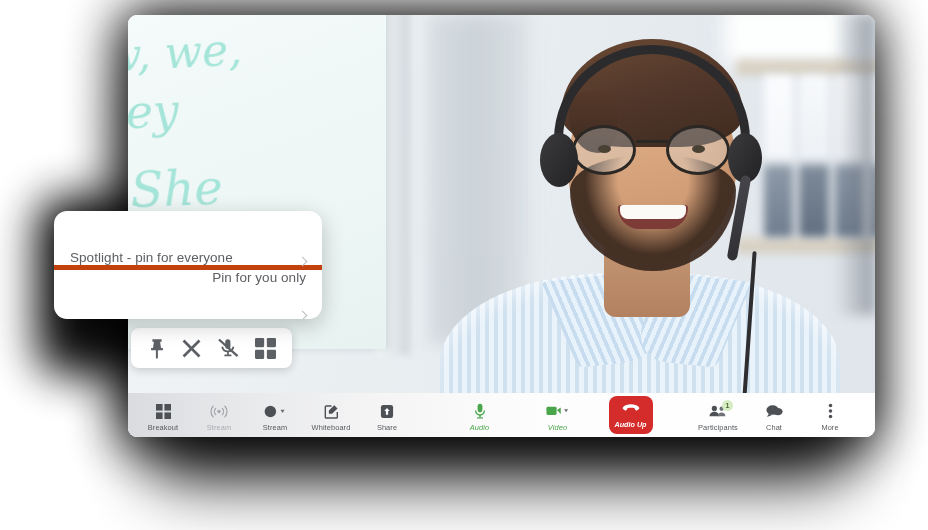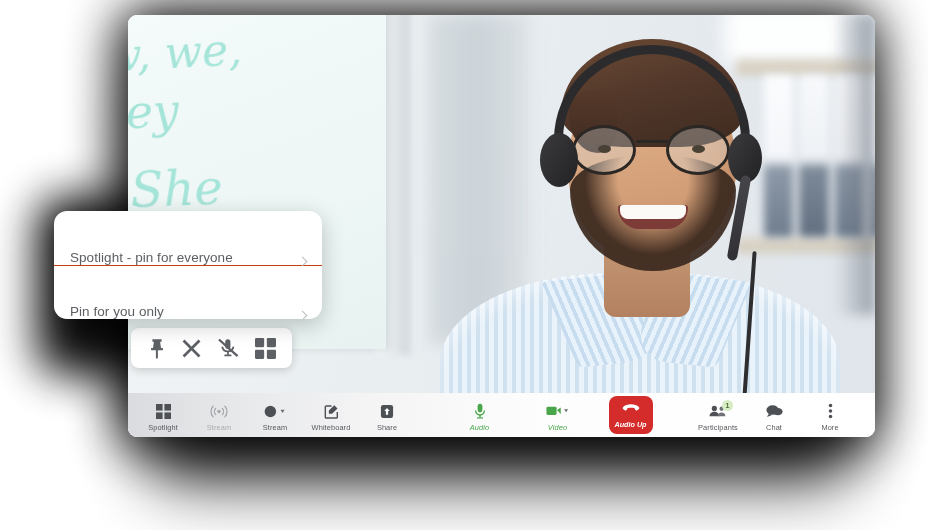--- a/index.html
+++ b/index.html
@@ -274,21 +274,21 @@
     width: 268px;
     background: #ffffff;
     border-radius: 13px;
     box-shadow: 0 6px 22px rgba(0,0,0,.22);
     overflow: hidden;
   }
   .ctx-item {
     height: 54px; display: flex; align-items: flex-end;
     padding: 0 16px 0 16px; cursor: pointer;
   }
-  .ctx-item + .ctx-item { border-top: 1px solid #c2410c; }
+  .ctx-item + .ctx-item { border-top: 5px solid #c2410c; flex-direction: column; }
   .ctx-item .txt {
     flex: 1; font-size: 13.5px; color: #5c5f63; letter-spacing: .05px;
   }
   .chev {
     width: 7px; height: 7px;
     border-right: 1.6px solid #b9bbbe; border-top: 1.6px solid #b9bbbe;
     transform: rotate(45deg);
   }
 </style>
 </head>
@@ -357,21 +357,21 @@
 
       <div class="ctl">
         <span class="glyph">
           <svg width="15" height="15" viewBox="0 0 16 16">
               <rect x="0" y="0" width="7" height="7" fill="#4d5055"></rect>
               <rect x="9" y="0" width="7" height="7" fill="#4d5055"></rect>
               <rect x="0" y="9" width="7" height="7" fill="#4d5055"></rect>
               <rect x="9" y="9" width="7" height="7" fill="#4d5055"></rect>
             </svg>
         </span>
-        <span class="lbl">Spotlight</span>
+        <span class="lbl">Breakout</span>
       </div>
 
       <div class="ctl dim">
         <span class="glyph">
           <svg width="18" height="15" viewBox="0 0 20 16" fill="none" stroke="#4d5055" stroke-width="1.4" stroke-linecap="round">
             <circle cx="10" cy="8" r="1.9" fill="#4d5055" stroke="none"></circle>
             <path d="M6.3 4.6a4.9 4.9 0 0 0 0 6.8"></path>
               <path d="M13.7 4.6a4.9 4.9 0 0 1 0 6.8"></path>
             <path d="M3.4 2.2a8.5 8.5 0 0 0 0 11.6"></path>
               <path d="M16.6 2.2a8.5 8.5 0 0 1 0 11.6"></path>

